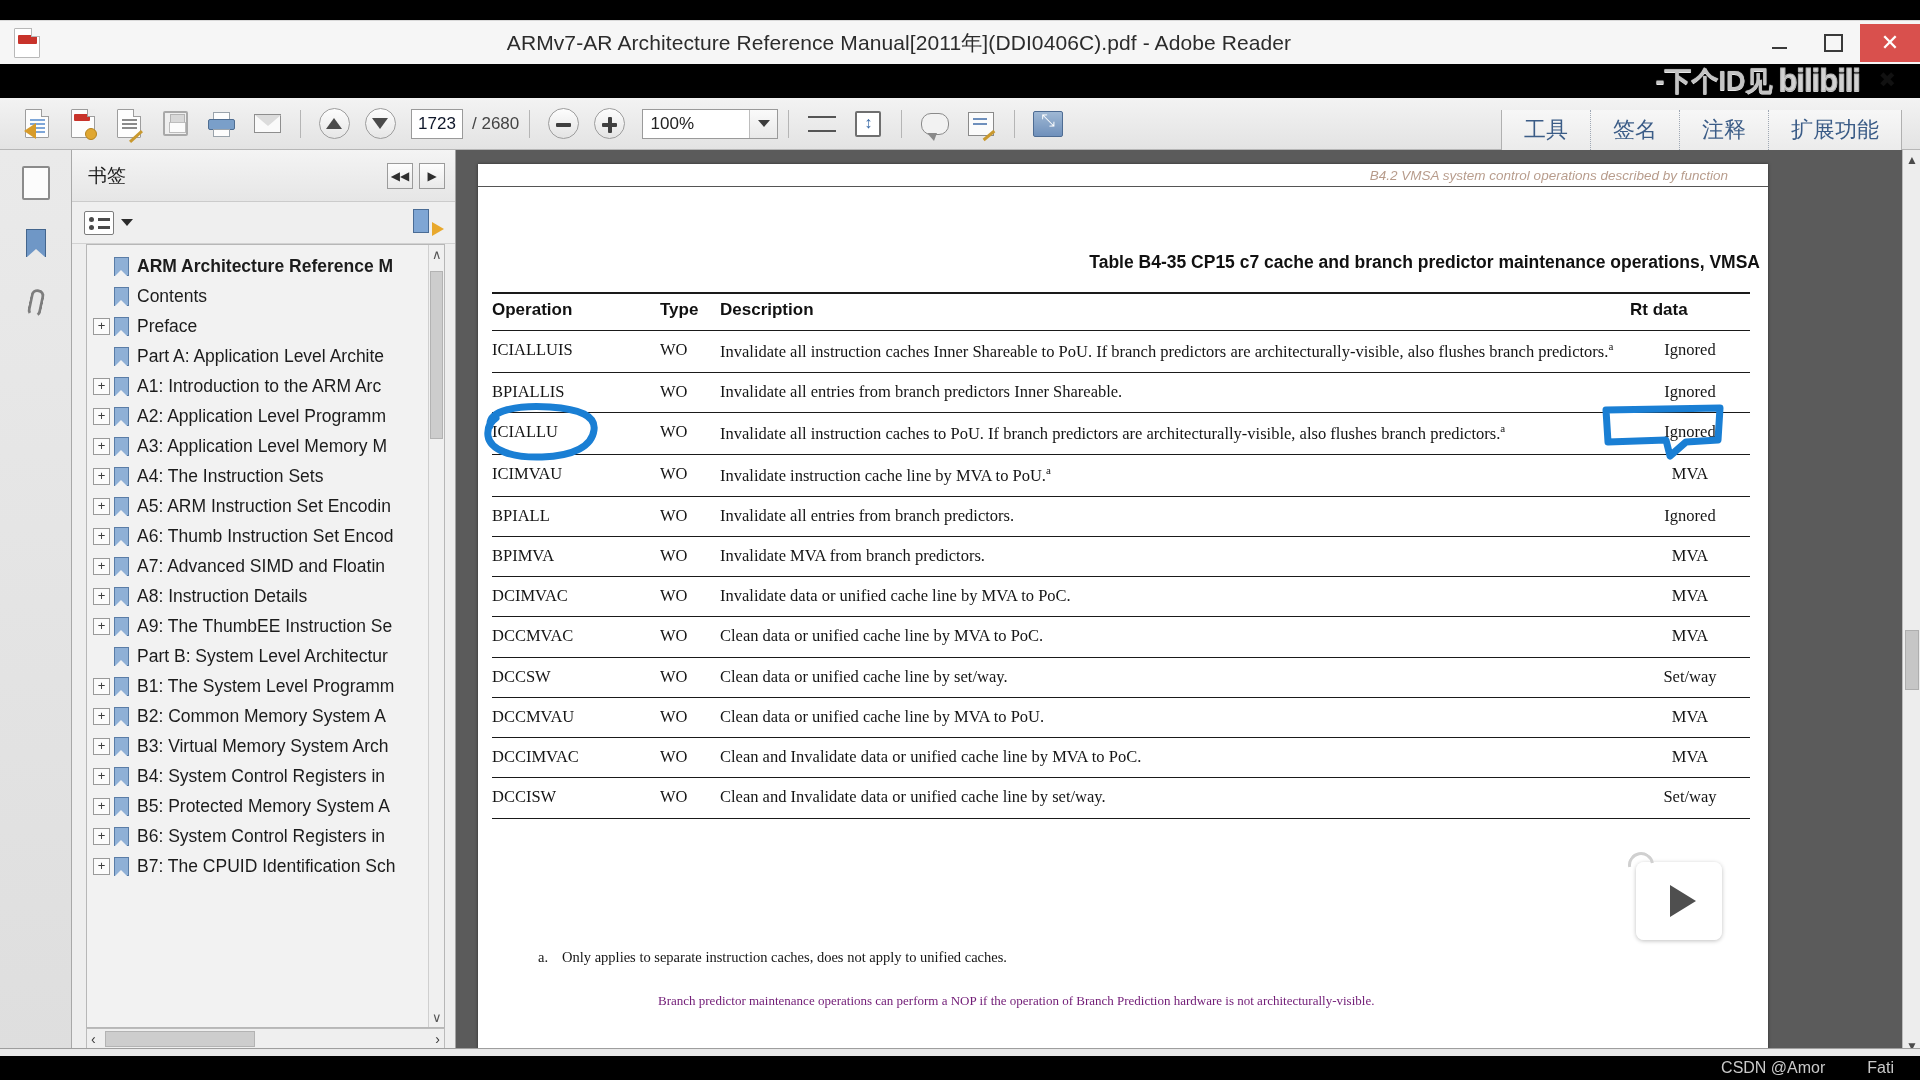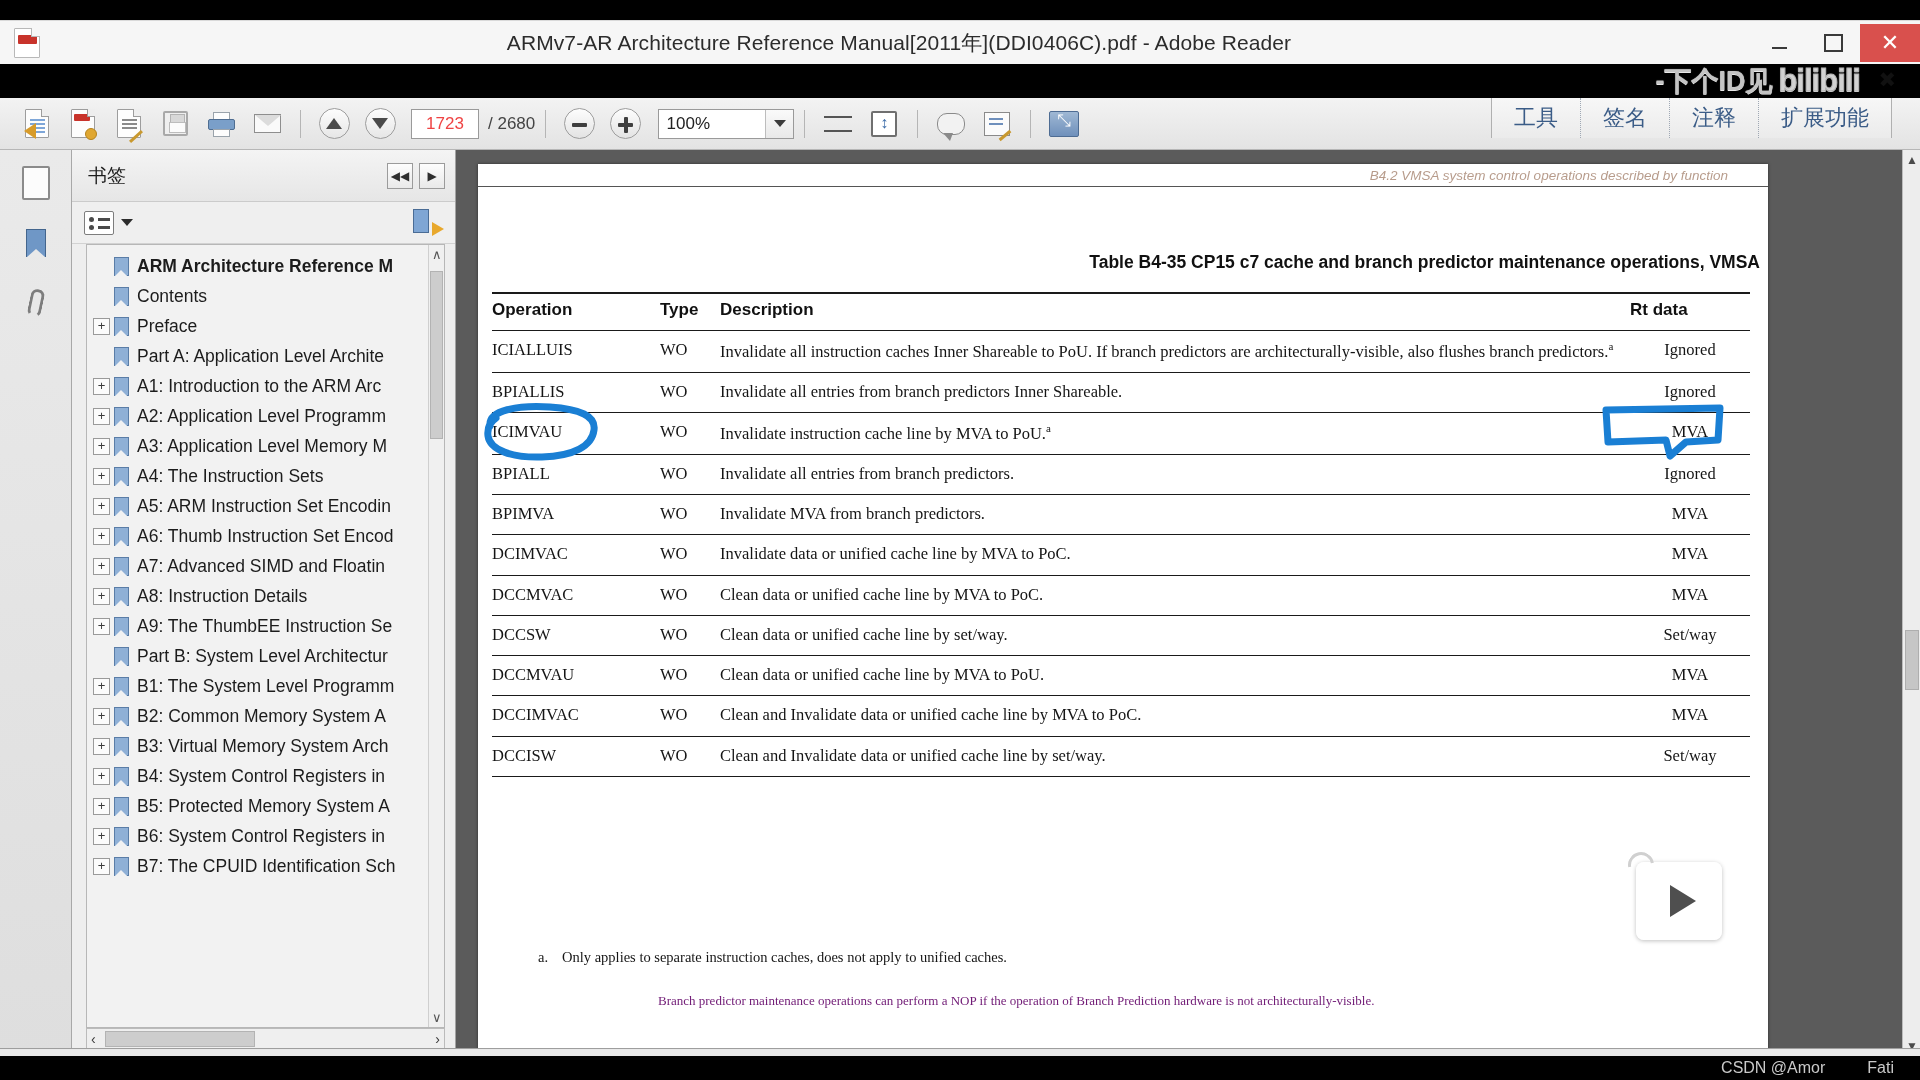--- a/index.html
+++ b/index.html
@@ -118,22 +118,22 @@
   }
   .circ-btn {
     width:31px; height:31px; border-radius:50%; border:1px solid #9d9d9d;
     background: linear-gradient(#fdfdfd,#e6e6e6);
     display:flex; align-items:center; justify-content:center;
   }
   .arrow-up, .arrow-dn { width:0; height:0; }
   .arrow-up { border-left:8px solid transparent; border-right:8px solid transparent; border-bottom:11px solid #4a4a4a; }
   .arrow-dn { border-left:8px solid transparent; border-right:8px solid transparent; border-top:11px solid #4a4a4a; }
   .pagebox {
-    width:68px; height:30px; border:1px solid #9a9a9a; background:#fff;
-    font-size:17px; color:#ef4444; text-align:center; line-height:28px; margin-left:8px;
+    width:52px; height:30px; border:1px solid #9a9a9a; background:#fff;
+    font-size:17px; color:#0f172a; text-align:center; line-height:28px; margin-left:8px;
   }
   .pagetotal { font-size:17px; color:#444; margin-left:9px; white-space:nowrap; }
   .minus, .plus {
     width:31px; height:31px; border-radius:50%; border:1px solid #9d9d9d;
     background: linear-gradient(#fdfdfd,#e3e3e3); position:relative;
   }
   .minus::before, .plus::before {
     content:""; position:absolute; left:7px; top:14px; width:15px; height:4px; background:#3f3f3f; border-radius:1px;
   }
   .plus::after {
@@ -164,22 +164,22 @@
     width:26px; height:24px; background:#fbfbfb; border:1px solid #8a8a8a; position:relative;
   }
   .stickynote .sl { position:absolute; left:4px; top:5px; width:14px; height:2px; background:#6e8fbc; box-shadow: 0 5px 0 #6e8fbc; }
   .stickynote::after { content:""; position:absolute; right:-3px; bottom:-2px; width:14px; height:3px; background:#c9992f; transform:rotate(-40deg);}
   .fullscr {
     width:30px; height:26px; background:linear-gradient(#9fb8d4,#6f90bb); border:1px solid #4e6c93; border-radius:2px; position:relative;
   }
   .fullscr::after { content:"\2921"; position:absolute; left:7px; top:-1px; color:#fff; font-size:17px; }
 
   .tb-right {
-    margin-left:auto; display:flex; align-items:flex-start; height:52px;
-    padding-right: 28px;
+    margin-left:auto; display:flex; align-items:flex-end; height:52px;
+    padding-right: 18px;
   }
   .tb-right-inner {
     display:flex; align-items:center; border:1px solid #b0b0b0; border-bottom:none; border-top:none;
     background: linear-gradient(#f7f7f7,#ebebeb);
   }
   .tool-tab {
     font-size: 22px; color: #3b5c87; padding: 6px 22px; white-space:nowrap;
     border-right: 1px dotted #9fa8b4; height:40px; display:flex; align-items:center;
   }
   .tool-tab:last-child { border-right: none; }
@@ -675,20 +675,26 @@
                 <td class="ds"><span>Invalidate all instruction caches Inner Shareable to PoU. If branch predictors are architecturally-visible, also flushes branch predictors.</span><sup class="fn">a</sup></td>
                 <td class="rt">Ignored</td>
               </tr>
               <tr>
                 <td class="op">BPIALLIS</td>
                 <td class="ty">WO</td>
                 <td class="ds"><span>Invalidate all entries from branch predictors Inner Shareable.</span></td>
                 <td class="rt">Ignored</td>
               </tr>
               <tr>
+                <td class="op">ICIALLU</td>
+                <td class="ty">WO</td>
+                <td class="ds"><span>Invalidate all instruction caches to PoU. If branch predictors are architecturally-visible, also flushes branch predictors.</span><sup class="fn">a</sup></td>
+                <td class="rt">Ignored</td>
+              </tr>
+              <tr>
                 <td class="op">ICIMVAU</td>
                 <td class="ty">WO</td>
                 <td class="ds"><span>Invalidate instruction cache line by MVA to PoU.</span><sup class="fn">a</sup></td>
                 <td class="rt">MVA</td>
               </tr>
               <tr>
                 <td class="op">BPIALL</td>
                 <td class="ty">WO</td>
                 <td class="ds"><span>Invalidate all entries from branch predictors.</span></td>
                 <td class="rt">Ignored</td>

